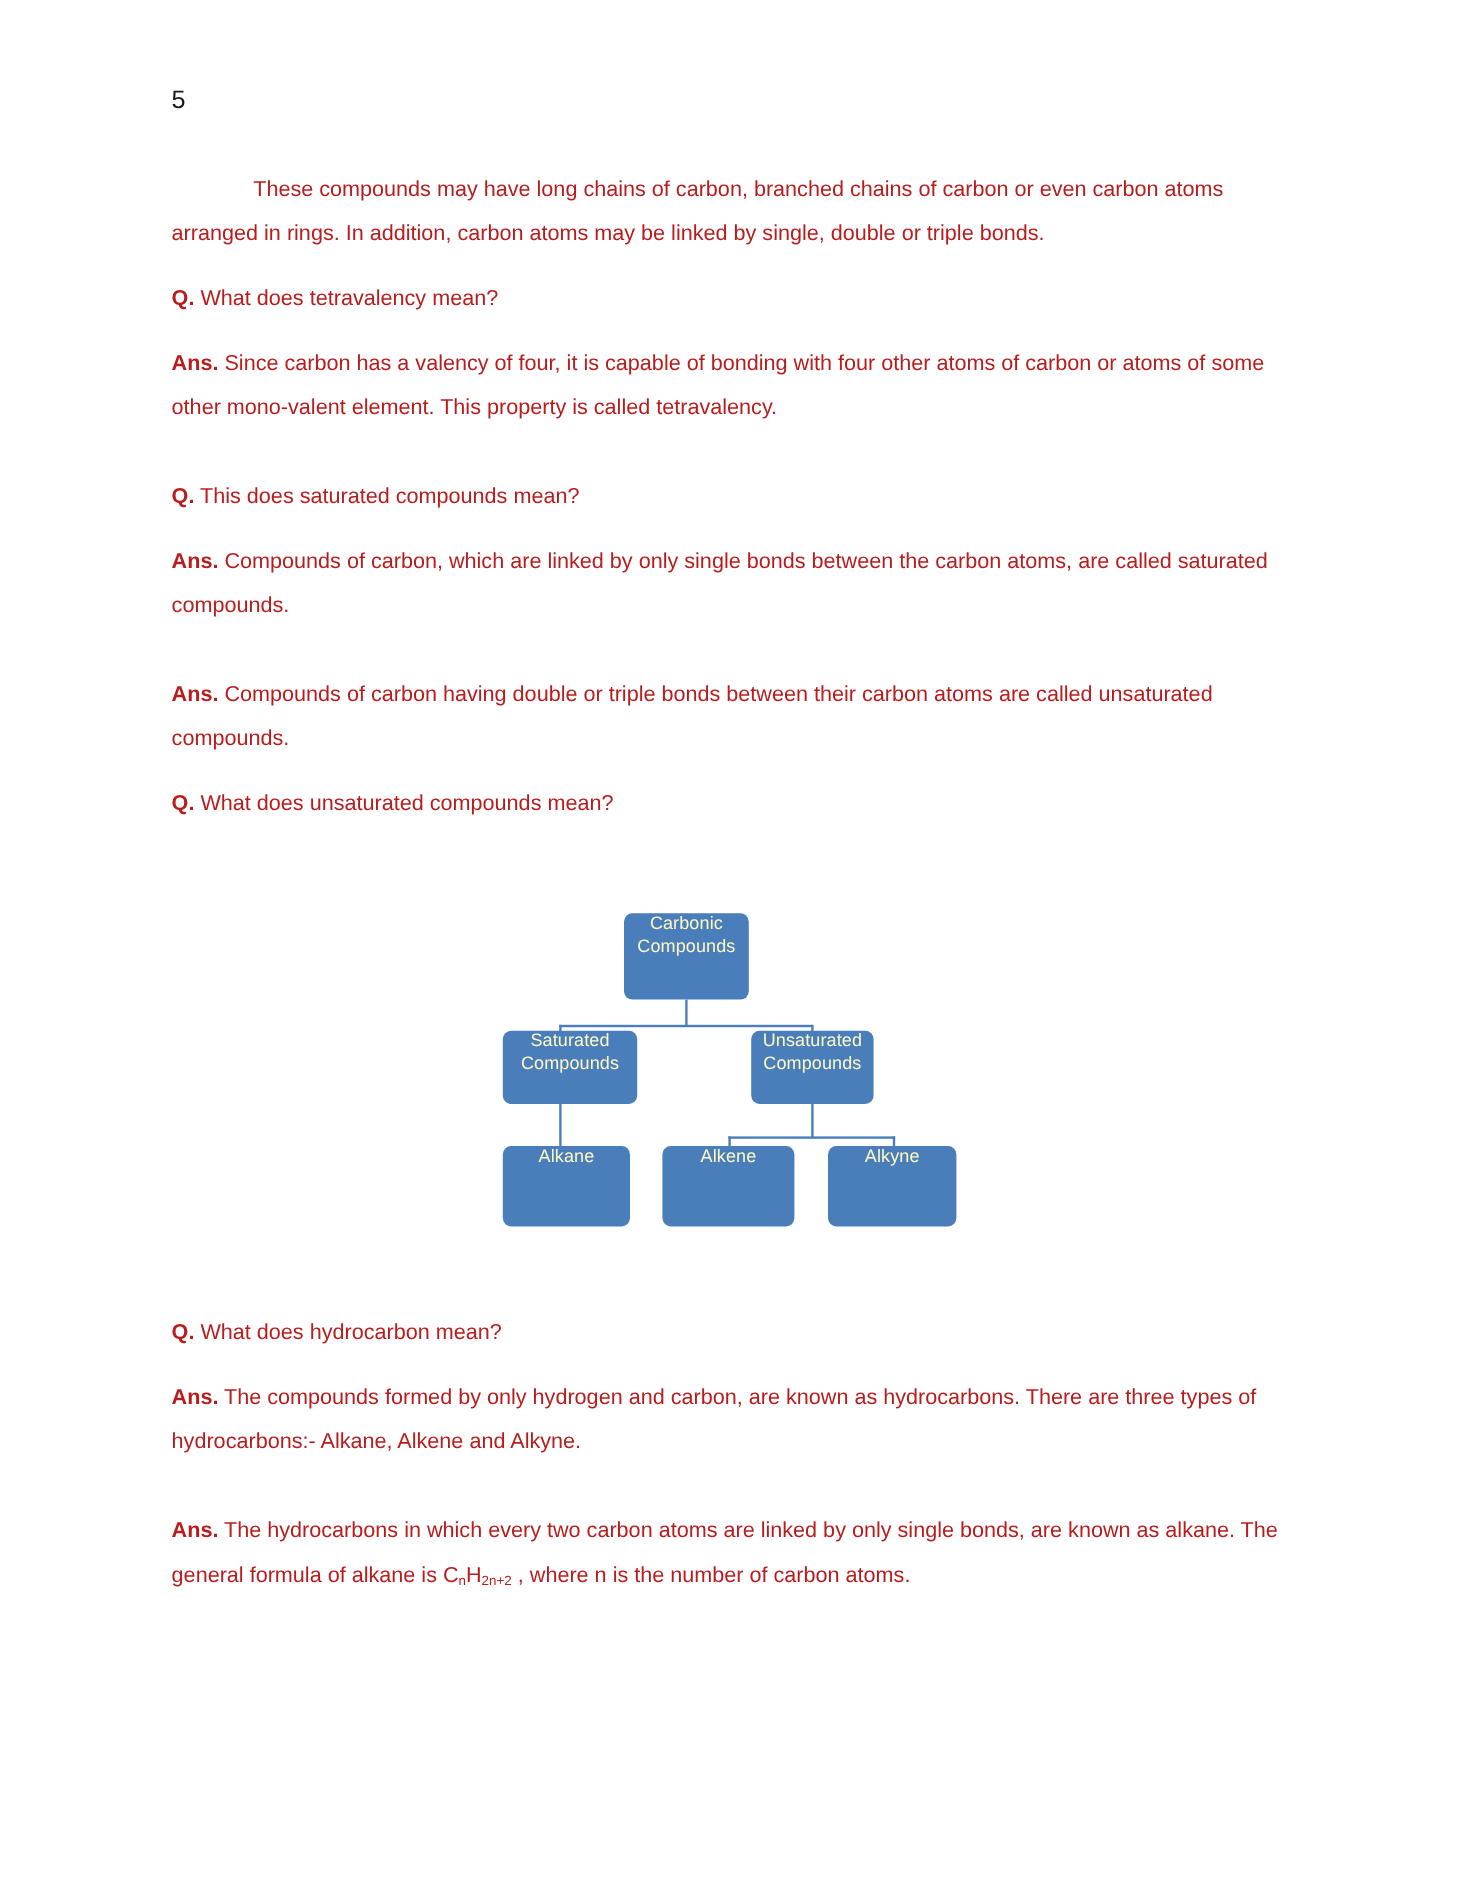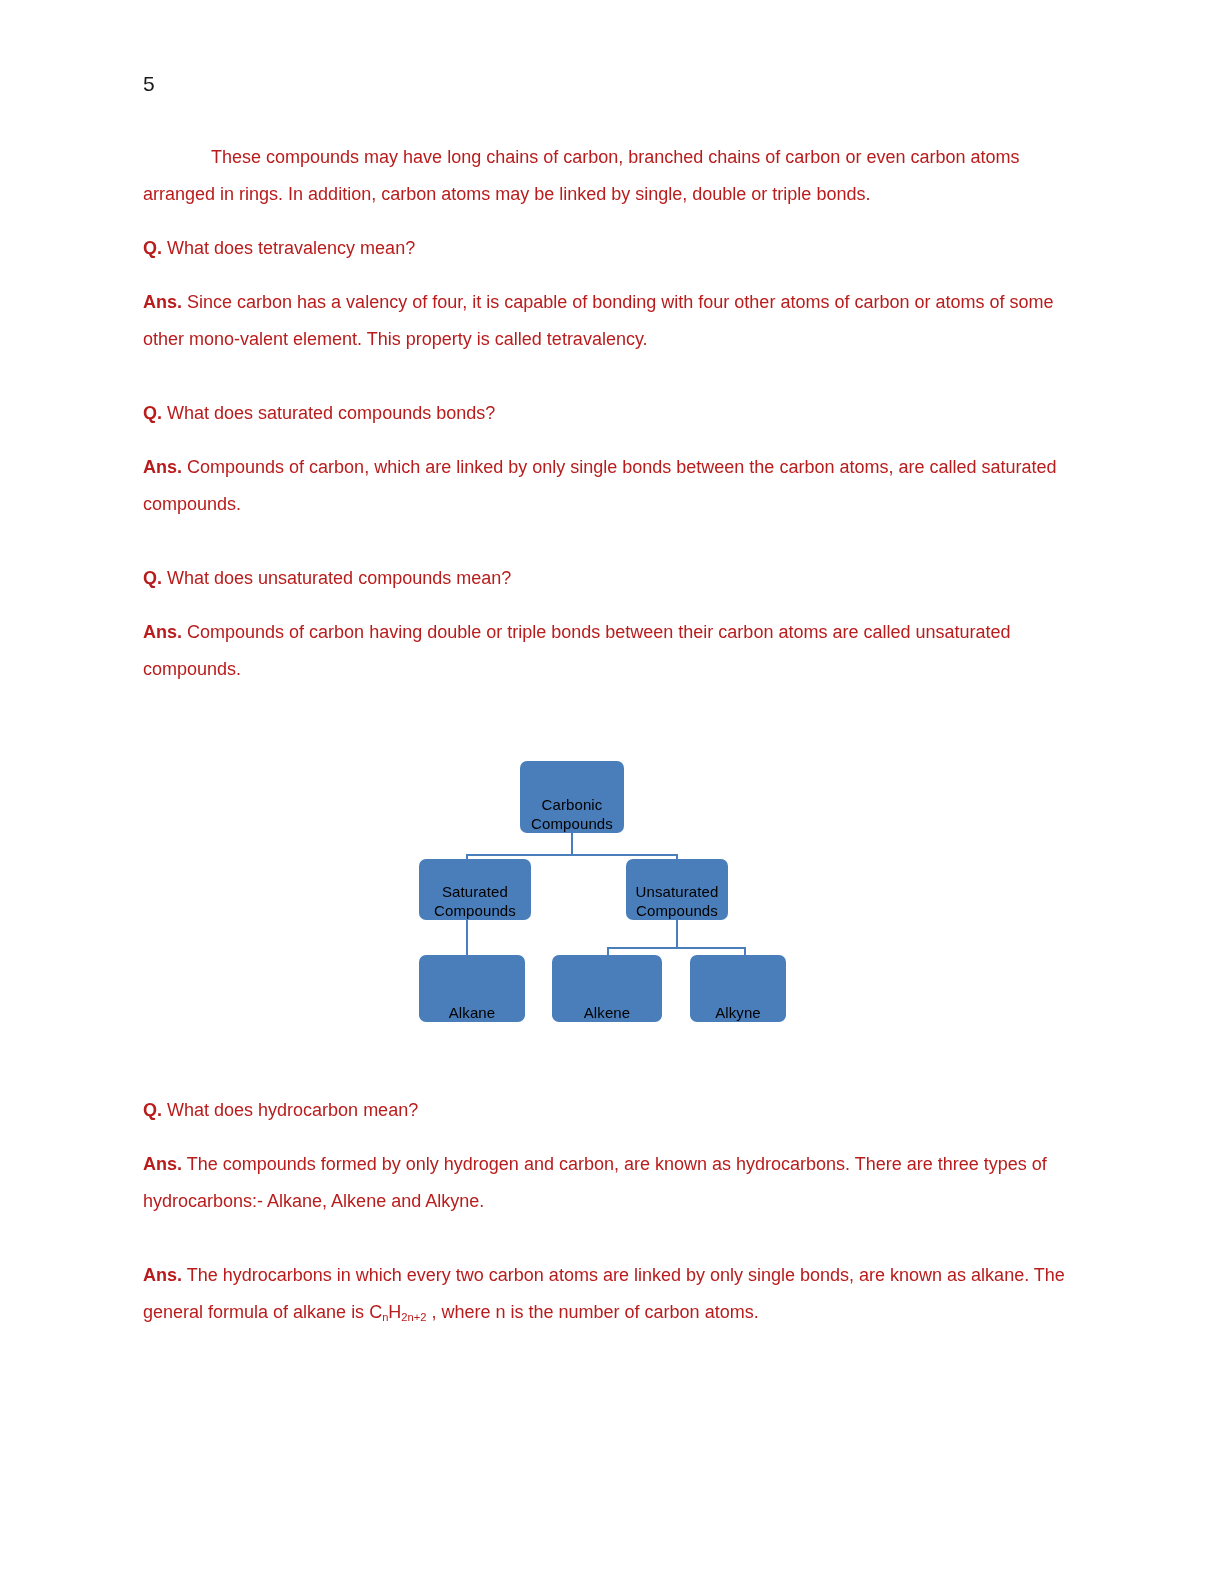--- a/index.html
+++ b/index.html
@@ -59,23 +59,23 @@
     top: 0px;
     width: 1224px;
     height: 1584px;
     pointer-events: none;
   }
   .node {
     position: absolute;
     box-sizing: border-box;
     background: #4a7ebb;
     border-radius: 7px;
-    color: #000000;
+    color: #fef9c3;
     display: flex;
-    align-items: flex-end;
+    align-items: flex-start;
     justify-content: center;
     text-align: center;
     font-size: 15px;
     line-height: 18.5px;
     letter-spacing: 0.1px;
     pointer-events: auto;
   }
   .connector {
     position: absolute;
     background: #4a7ebb;
@@ -94,29 +94,29 @@
   <div class="body-text">
 
     <p class="para"><span class="indent"></span><span>These compounds may have long chains of carbon, branched chains of carbon or even carbon atoms arranged in rings. In addition, carbon atoms may be linked by single, double or triple bonds.</span></p>
 
     <p class="para"><span class="lead">Q.</span><span> What does tetravalency mean?</span></p>
 
     <p class="para"><span class="lead">Ans.</span><span> Since carbon has a valency of four, it is capable of bonding with four other atoms of carbon or atoms of some other mono-valent element. This property is called tetravalency.</span></p>
 
     <div class="spacer"></div>
 
-    <p class="para"><span class="lead">Q.</span><span> What does saturated compounds bonds?</span></p>
+    <p class="para"><span class="lead">Q.</span><span> This does saturated compounds mean?</span></p>
 
     <p class="para"><span class="lead">Ans.</span><span> Compounds of carbon, which are linked by only single bonds between the carbon atoms, are called saturated compounds.</span></p>
 
     <div class="spacer"></div>
 
+    <p class="para"><span class="lead">Ans.</span><span> Compounds of carbon having double or triple bonds between their carbon atoms are called unsaturated compounds.</span></p>
+
     <p class="para"><span class="lead">Q.</span><span> What does unsaturated compounds mean?</span></p>
-
-    <p class="para"><span class="lead">Ans.</span><span> Compounds of carbon having double or triple bonds between their carbon atoms are called unsaturated compounds.</span></p>
 
     <div style="height:404px"></div>
 
     <p class="para"><span class="lead">Q.</span><span> What does hydrocarbon mean?</span></p>
 
     <p class="para"><span class="lead">Ans.</span><span> The compounds formed by only hydrogen and carbon, are known as hydrocarbons. There are three types of hydrocarbons:- Alkane, Alkene and Alkyne.</span></p>
 
     <div class="spacer"></div>
 
 
@@ -164,21 +164,21 @@
         <div>Alkane</div>
       </div>
     </div>
 
     <div class="node" style="left:552px; top:955px; width:110px; height:67px;">
       <div>
         <div>Alkene</div>
       </div>
     </div>
 
-    <div class="node" style="left:690px; top:955px; width:96px; height:67px;">
+    <div class="node" style="left:690px; top:955px; width:107px; height:67px;">
       <div>
         <div>Alkyne</div>
       </div>
     </div>
 
   </div>
 
 </div>
 
 </body></html>

